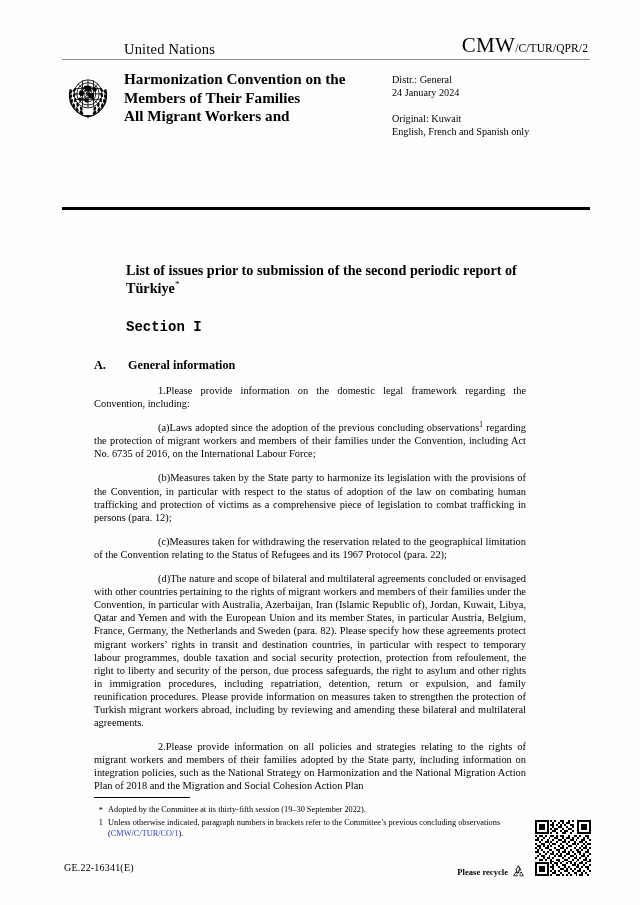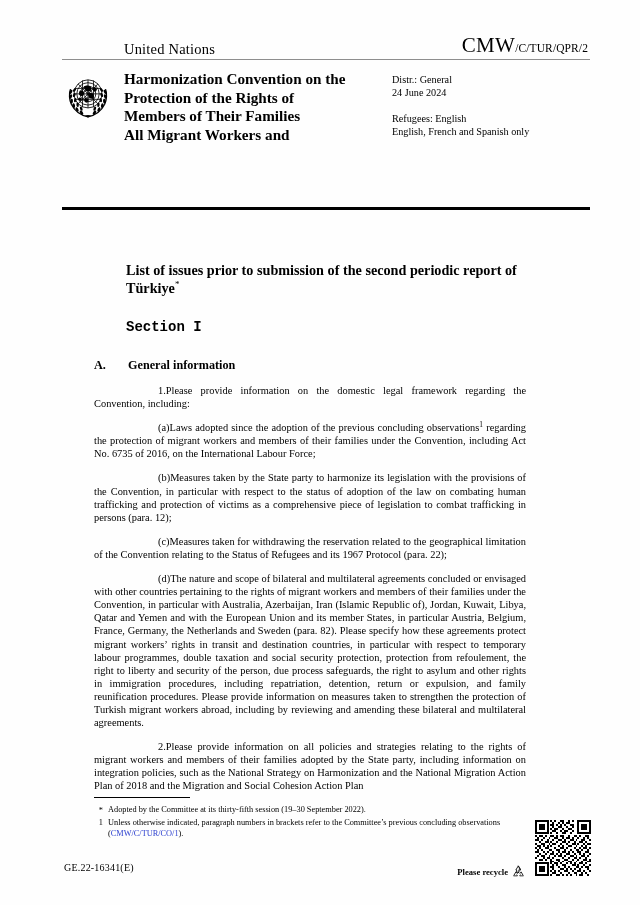--- a/index.html
+++ b/index.html
@@ -325,32 +325,31 @@
               <ellipse cx="74.6" cy="56" rx="4.3" ry="2.3" transform="rotate(80 74.6 56)"></ellipse>
               <ellipse cx="70" cy="65" rx="4.3" ry="2.3" transform="rotate(96 70 65)"></ellipse>
               <ellipse cx="63" cy="72.5" rx="4.3" ry="2.3" transform="rotate(112 63 72.5)"></ellipse>
               <path d="M44 86 Q50 83 56 86 Q50 90 44 86 Z"></path>
             </g>
           </svg>
         </div>
 
         <div class="conv-title">
           <div>Harmonization Convention on the</div>
-          <div>Protection of the Rights of</div>
           <div>Members of Their Families</div>
           <div>All Migrant Workers and</div>
         </div>
 
         <div class="distr-cell">
           <div class="distr-block">
             <div>Distr.: General</div>
-            <div>24 June 2024</div>
+            <div>24 January 2024</div>
           </div>
           <div class="distr-block">
-            <div>Refugees: English</div>
+            <div>Original: Kuwait</div>
             <div>English, French and Spanish only</div>
           </div>
         </div>
       </div>
     </div>
 
     <div class="rule-thick"></div>
 
 
     <div class="content">

